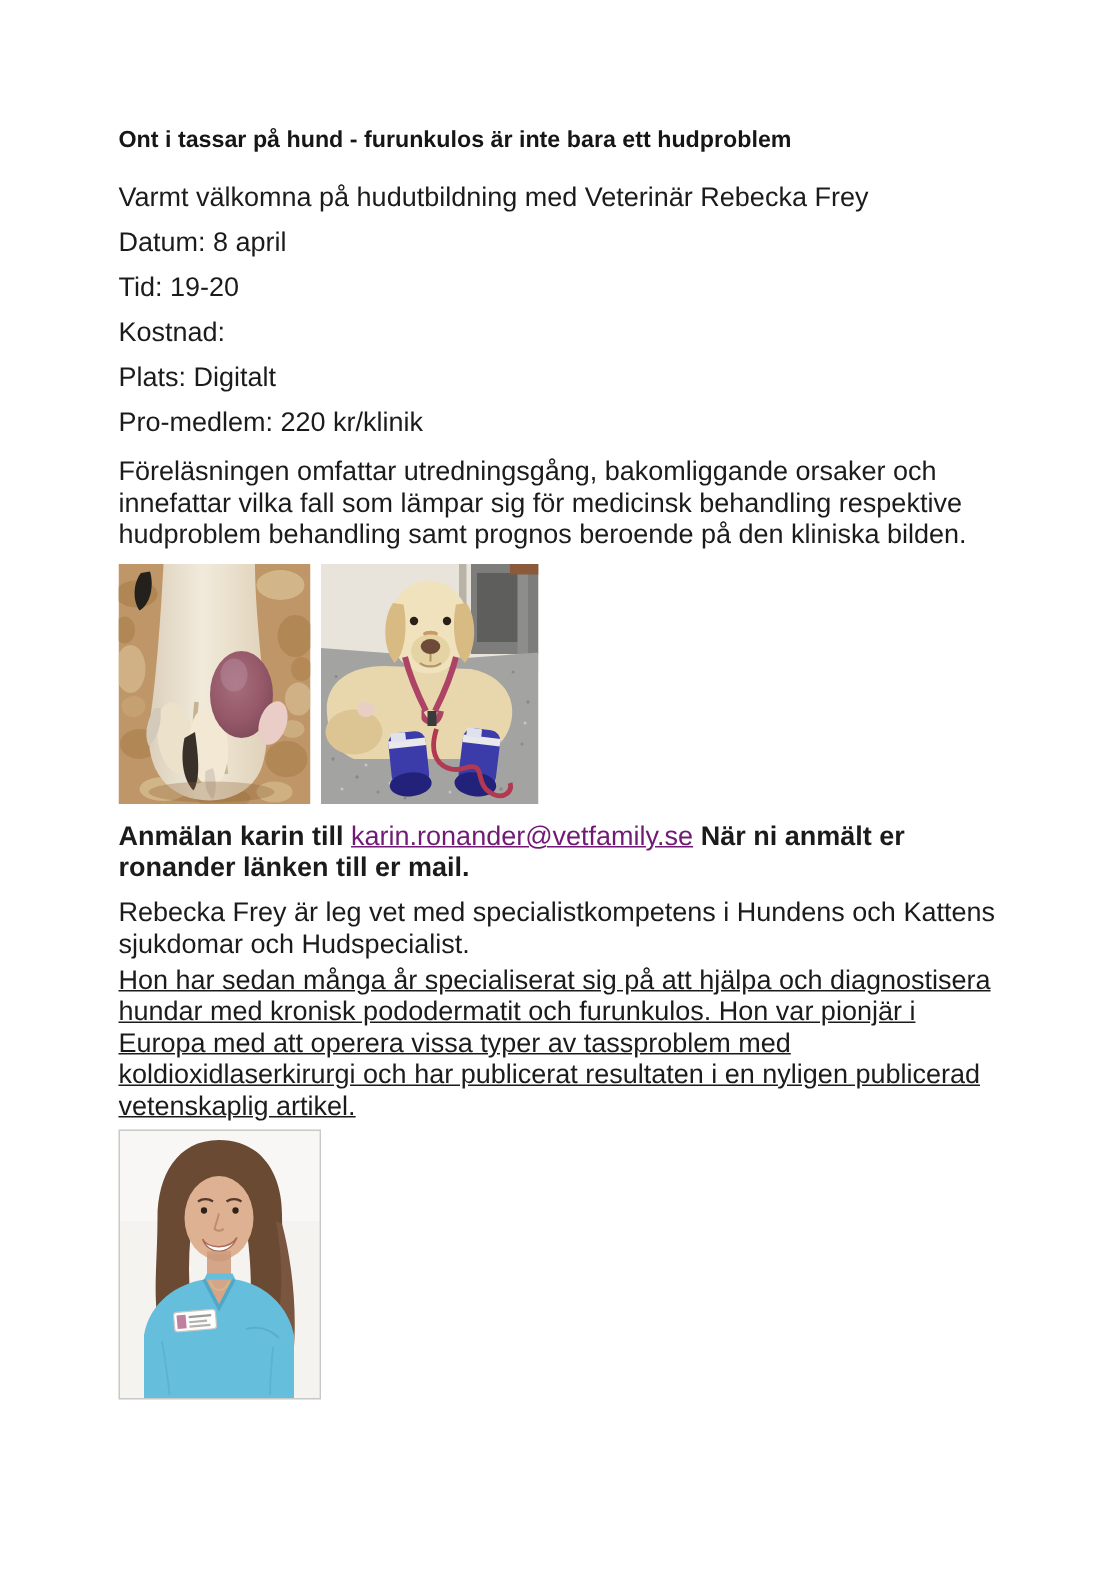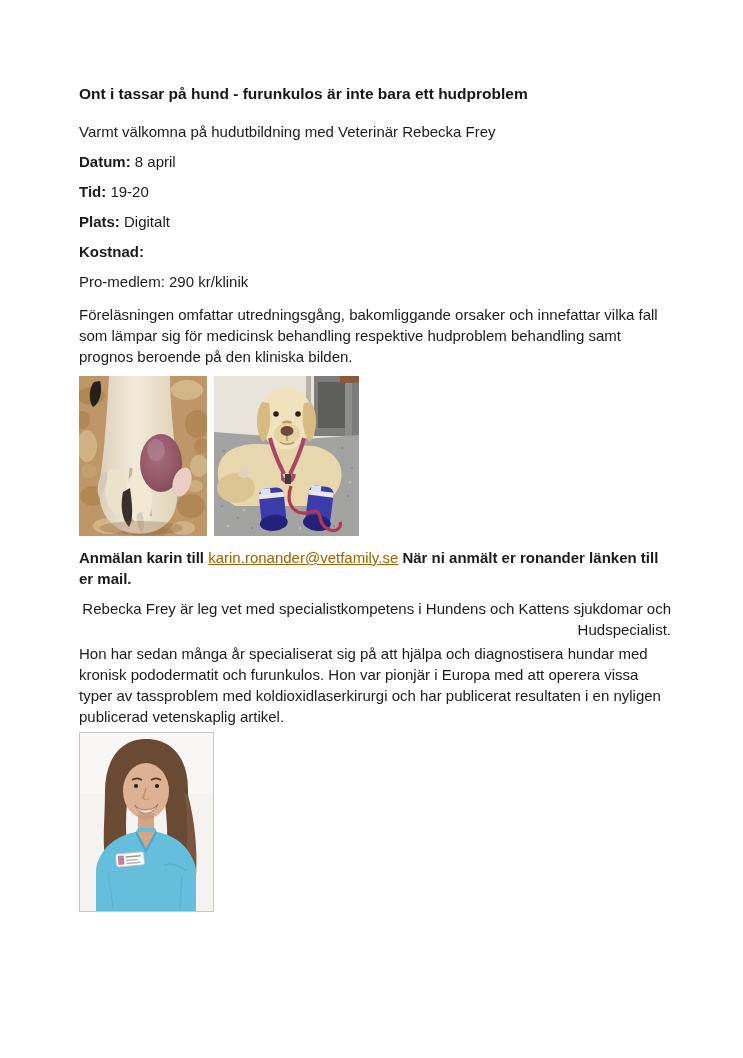--- a/index.html
+++ b/index.html
@@ -10,35 +10,35 @@
     color: #1b1b1b;
     overflow: hidden;
   }
   .page { position: relative; width: 743px; height: 1058px; background: #fff; }
   .content { position: absolute; left: 79px; top: 84px; width: 592px; }
 
   h1.doc-title {
     font-size: 15.5px; line-height: 20px; font-weight: 700;
     margin: 0 0 17px 0; color: #161616;
   }
-  p { font-size: 15px; line-height: 21px; margin: 0 0 9px 0; }
-  .lbl { font-weight: 700; }
+  p { font-size: 18px; line-height: 21px; margin: 0 0 9px 0; }
+  .lbl { font-weight: 400; }
   .desc { margin-top: 12px; }
 
   .photos-row { display: flex; gap: 7px; margin: 0 0 11px 0; }
   .photo { display: block; }
   .paw-photo { width: 128px; height: 160px; }
   .lab-photo { width: 145px; height: 160px; }
 
   .signup { font-weight: 700; }
   .signup a {
-    font-weight: 400; color: #a16207; cursor: pointer;
-  }
-  .bio1 { margin-bottom: 3px; text-align: right; }
-  .bio2 { margin-bottom: 5px; }
+    font-weight: 400; color: #701a75; cursor: pointer;
+  }
+  .bio1 { margin-bottom: 3px; }
+  .bio2 { margin-bottom: 5px; text-decoration: underline; }
 
   .portrait-wrap {
     width: 135px; height: 180px; border: 1px solid #c9c9c6;
     background: #f6f5f3; overflow: hidden;
   }
   .portrait-wrap svg { display: block; }
 </style>
 </head>
 <body>
 
@@ -46,25 +46,25 @@
   <div class="content">
 
     <h1 class="doc-title">Ont i tassar på hund - furunkulos är inte bara ett hudproblem</h1>
 
     <p>Varmt välkomna på hudutbildning med Veterinär Rebecka Frey</p>
 
     <p><span class="lbl">Datum:</span><span> 8 april</span></p>
 
     <p><span class="lbl">Tid:</span><span> 19-20</span></p>
 
+    <p><span class="lbl">Kostnad:</span></p>
+
     <p><span class="lbl">Plats:</span><span> Digitalt</span></p>
 
-    <p><span class="lbl">Kostnad:</span></p>
-
-    <p>Pro-medlem: 290 kr/klinik</p>
+    <p>Pro-medlem: 220 kr/klinik</p>
 
     <p class="desc">Föreläsningen omfattar utredningsgång, bakomliggande orsaker och innefattar vilka fall som lämpar sig för medicinsk behandling respektive hudproblem behandling samt prognos beroende på den kliniska bilden.</p>
 
     <div class="photos-row">
 
       <svg class="photo paw-photo" viewBox="0 0 128 160" aria-hidden="true">
         <defs>
           <radialGradient id="lumpG" cx="42%" cy="38%" r="75%">
             <stop offset="0%" stop-color="#a86e7b"></stop>
             <stop offset="55%" stop-color="#95596a"></stop>

